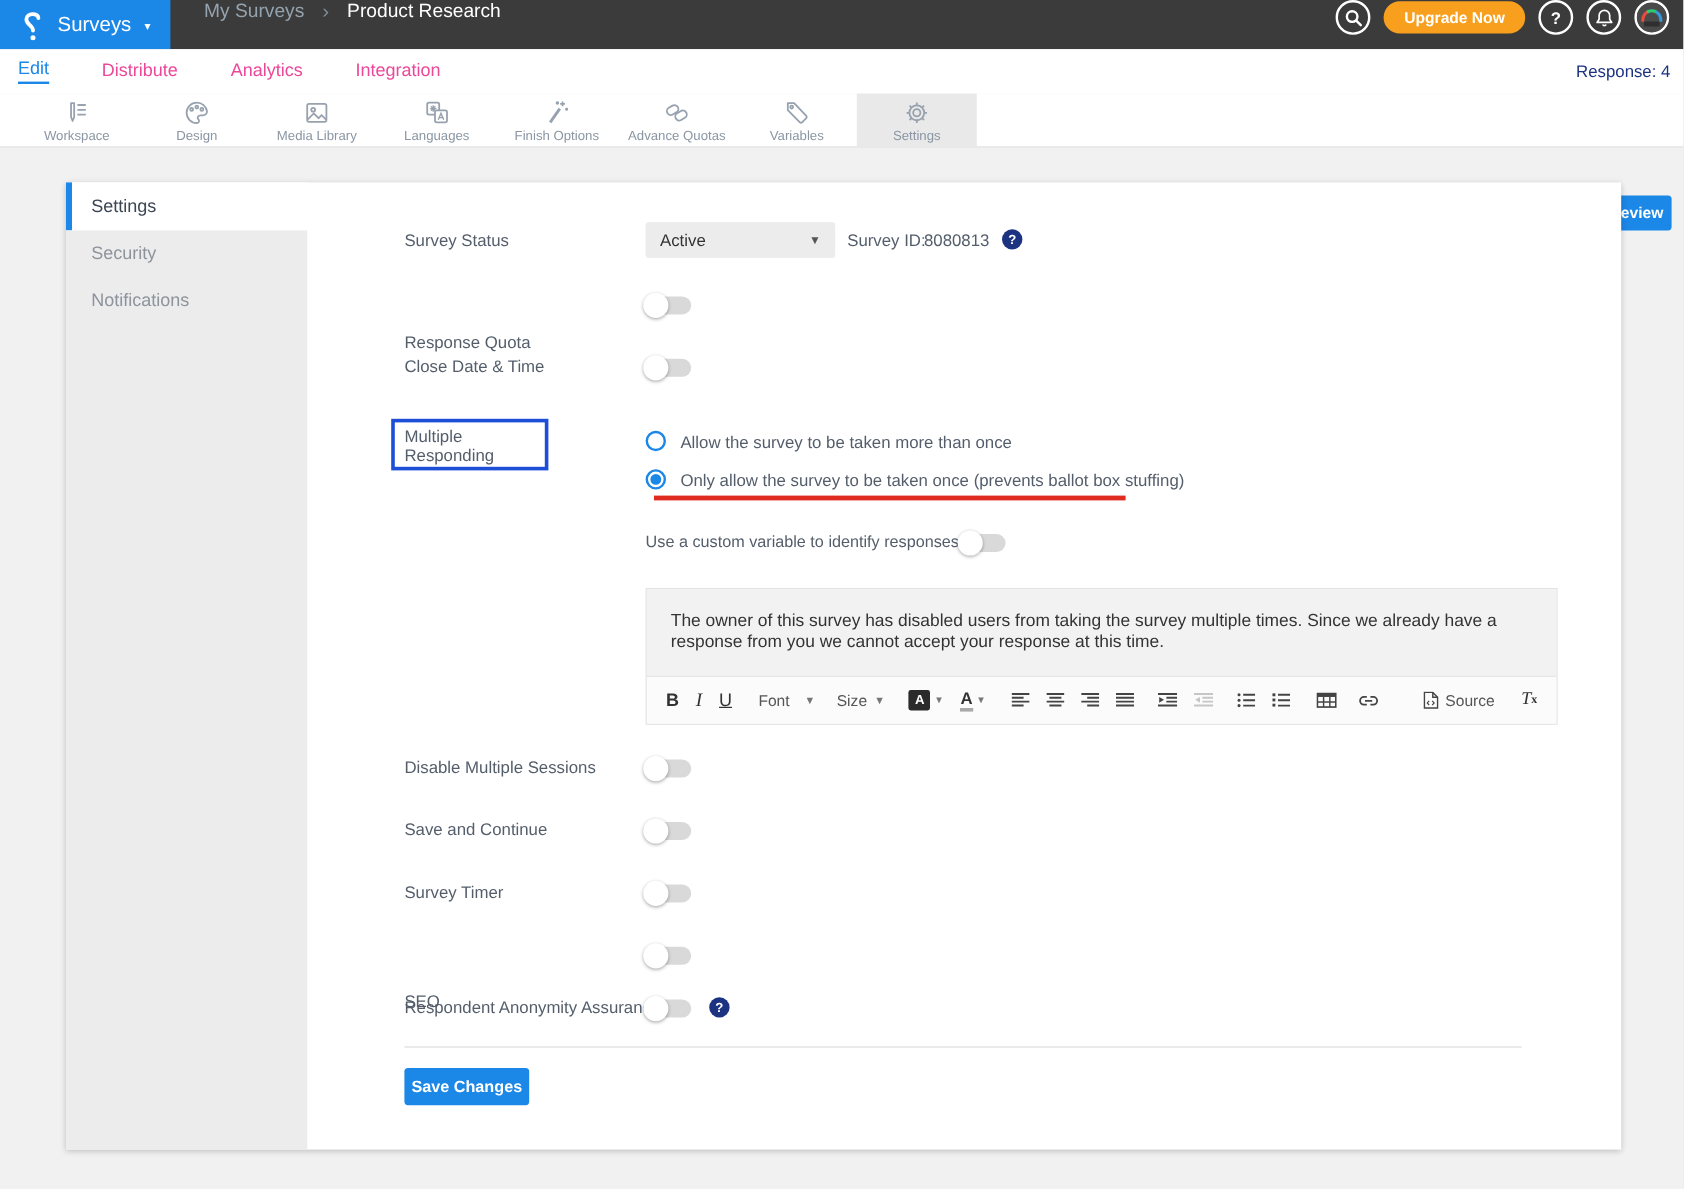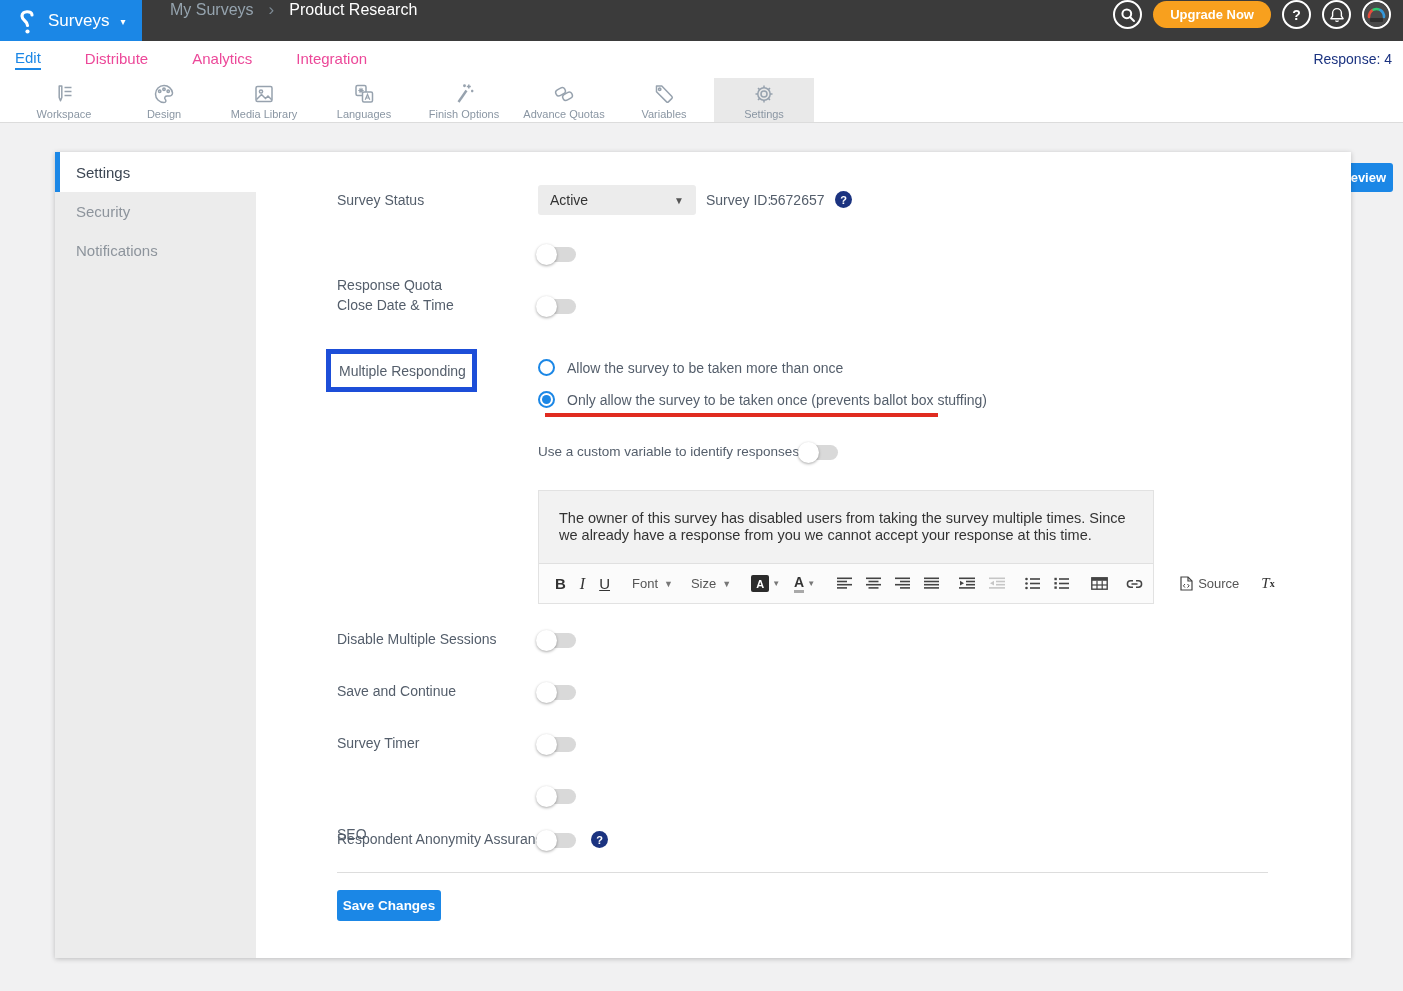--- a/index.html
+++ b/index.html
@@ -50,32 +50,32 @@
   
   .f-label { position:absolute; font-size:14px; color:#545e6b; white-space:nowrap; }
   .status-select { position:absolute; left:483px; top:33px; width:158px; height:30px; background:#ececec; border-radius:3px; display:flex; align-items:center; padding:0 12px; cursor:pointer; }
   .status-select .val { font-size:14px; color:#333; flex:1; }
   .status-select .sel-caret { font-size:10px; color:#555; }
   .help-dot { position:absolute; width:17px; height:17px; border-radius:50%; background:#1b3380; color:#fff; font-size:11px; font-weight:bold; display:flex; align-items:center; justify-content:center; cursor:pointer; }
 
   .toggle { position:absolute; width:38px; height:15px; background:#d9d9d9; border-radius:8px; cursor:pointer; }
   .toggle .knob { position:absolute; left:-2px; top:-3px; width:21px; height:21px; background:#fff; border-radius:50%; box-shadow:0 1px 3px rgba(0,0,0,.35); }
 
-  .anno-box { position:absolute; left:271px; top:197px; width:151px; height:43px; border:5px solid #1d4ed8; display:flex; align-items:center; padding-left:8px; }
+  .anno-box { position:absolute; left:271px; top:197px; width:131px; height:43px; border:3px solid #1d4ed8; display:flex; align-items:center; padding-left:8px; }
   .anno-box span { font-size:14px; color:#545e6b; }
   .anno-underline { position:absolute; left:490px; top:261px; width:393px; height:4px; background:#e02b20; }
 
   .radio-row { position:absolute; display:flex; align-items:center; gap:12px; cursor:pointer; }
   .radio { width:17px; height:17px; border:2px solid #1b87e6; border-radius:50%; background:#fff; display:flex; align-items:center; justify-content:center; flex:none; }
   .radio .dot { width:9px; height:9px; border-radius:50%; background:#1b87e6; }
   .radio-row .r-lbl { font-size:14px; color:#545e6b; white-space:nowrap; }
 
   .custom-var-lbl { position:absolute; left:483px; top:292px; font-size:13.5px; color:#545e6b; }
 
-  .editor { position:absolute; left:483px; top:338px; width:616px; border:1px solid #e2e2e2; }
+  .editor { position:absolute; left:483px; top:338px; width:760px; border:1px solid #e2e2e2; }
   .ed-msg { background:#f2f2f2; padding:19px 20px 18px 20px; font-size:14.5px; color:#333; line-height:1.18; min-height:72px; cursor:text; }
   .ed-toolbar { background:#fbfbfb; border-top:1px solid #e0e0e0; height:40px; display:flex; align-items:center; padding:0 16px; gap:14px; }
   .ed-btn { cursor:pointer; display:flex; align-items:center; color:#333; flex:none; }
   .ed-b { font-weight:bold; font-size:15px; }
   .ed-i { font-family:"Liberation Serif", serif; font-style:italic; font-size:16px; }
   .ed-u { text-decoration:underline; font-size:15px; }
   .ed-drop { display:flex; align-items:center; justify-content:space-between; cursor:pointer; color:#555; font-size:13px; }
   .ed-drop .dcaret { font-size:9px; color:#777; margin-left:6px; }
   .ed-font { width:88px; margin-left:8px; }
   .ed-size { width:48px; margin-left:4px; }
@@ -262,21 +262,21 @@
         <span>Notifications</span>
       </div>
     </div>
 
     <span class="f-label" style="left:282px; top:40px;">Survey Status</span>
     <div class="status-select">
       <span class="val">Active</span>
       <span class="sel-caret">▼</span>
     </div>
     <span class="f-label" style="left:651px; top:40px;">Survey ID:</span>
-    <span class="f-label" style="left:715px; top:40px;">5672657</span>
+    <span class="f-label" style="left:715px; top:40px;">8080813</span>
     <span class="help-dot" style="left:780px; top:39px;">
       <span>?</span>
     </span>
 
     <span class="f-label" style="left:282px; top:93px;margin-top:32px;">Response Quota</span>
     <div class="toggle" style="left:483px; top:95px;">
         <div class="knob"></div>
       </div>
 
     <span class="f-label" style="left:282px; top:145px;">Close Date &amp; Time</span>

